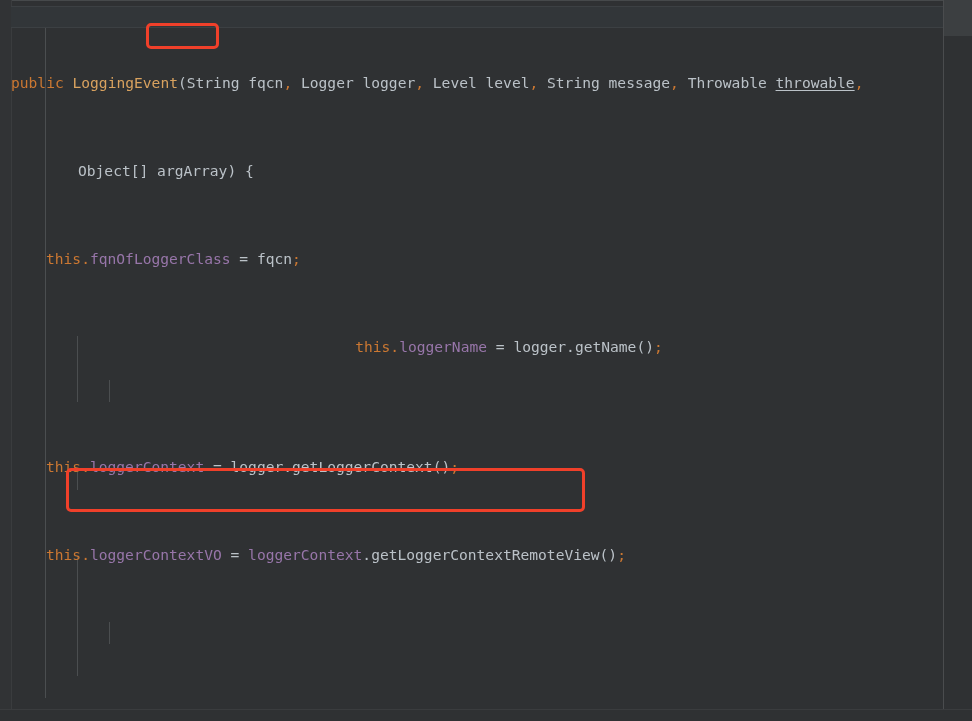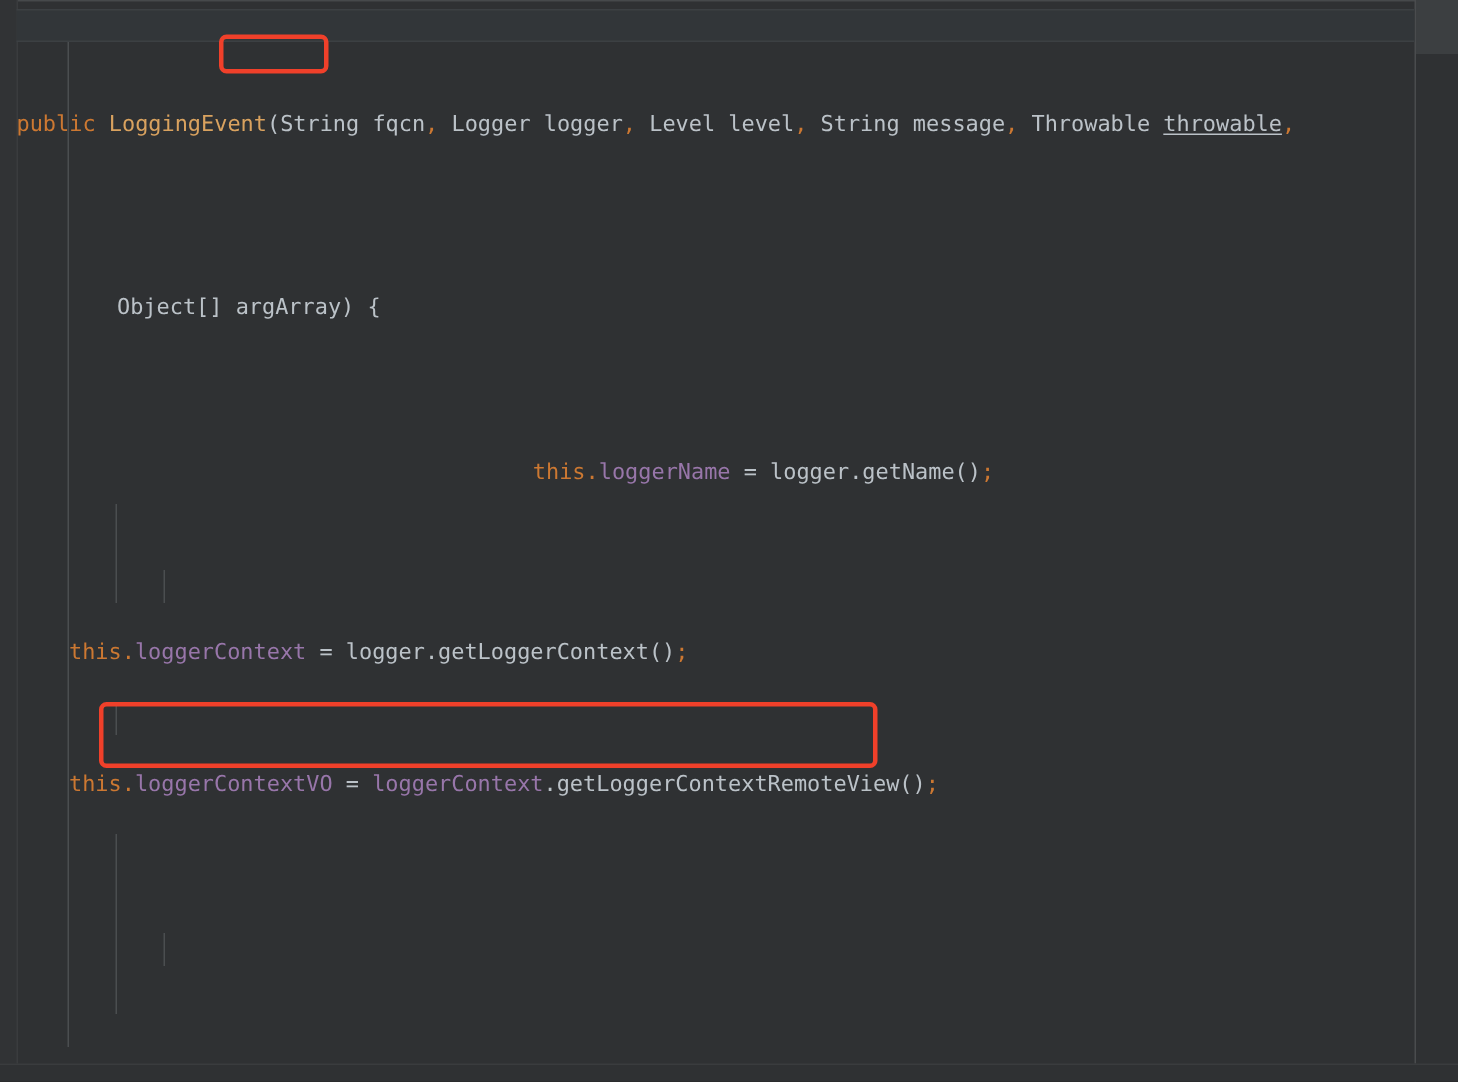--- a/index.html
+++ b/index.html
@@ -126,22 +126,23 @@
   <div class="guide" style="left:77px; top:336px; height:66px;"></div>
   <div class="guide" style="left:109px; top:380px; height:22px;"></div>
   <div class="guide" style="left:77px; top:468px; height:22px;"></div>
   <div class="guide" style="left:77px; top:556px; height:120px;"></div>
   <div class="guide" style="left:109px; top:622px; height:22px;"></div>
 
   <div class="code">
 
     <div class="ln" style="padding-left:11px;"><span class="kw">public</span> <span class="typ">LoggingEvent</span><span class="pl">(</span><span class="pl">String</span><span class="pl"> fqcn</span><span class="sc">,</span><span class="pl"> Logger</span><span class="pl"> logger</span><span class="sc">,</span><span class="pl"> Level</span><span class="pl"> level</span><span class="sc">,</span><span class="pl"> String</span><span class="pl"> message</span><span class="sc">,</span><span class="pl"> Throwable</span> <span class="pl ul">throwable</span><span class="sc">,</span></div>
 
-    <div class="ln" style="padding-left:78px;margin-top:34px;"><span class="pl">Object[]</span> <span class="pl">argArray</span><span class="pl">) {</span></div>
-
+    <div class="ln" style="padding-left:78px;"><span class="pl">Object[]</span> <span class="pl">argArray</span><span class="pl">) {</span></div>
+
+    <div class="ln" style="padding-left:46px;"><span class="kw">this</span><span class="kw">.</span><span class="fld">fqnOfLoggerClass</span><span class="pl"> = </span><span class="pl">fqcn</span><span class="sc">;</span></div>
 
     <div class="ln" style="padding-left:46px;text-align:center;"><span class="kw">this</span><span class="kw">.</span><span class="fld">loggerName</span><span class="pl"> = </span><span class="pl">logger.getName()</span><span class="sc">;</span></div>
 
     <div class="ln" style="padding-left:46px;margin-top:32px;"><span class="kw">this</span><span class="kw">.</span><span class="fld">loggerContext</span><span class="pl"> = </span><span class="pl">logger.getLoggerContext()</span><span class="sc">;</span></div>
 
     <div class="ln" style="padding-left:46px;"><span class="kw">this</span><span class="kw">.</span><span class="fld">loggerContextVO</span><span class="pl"> = </span><span class="fld">loggerContext</span><span class="pl">.getLoggerContextRemoteView()</span><span class="sc">;</span></div>
 
 
     <div class="ln">&nbsp;</div>
 

